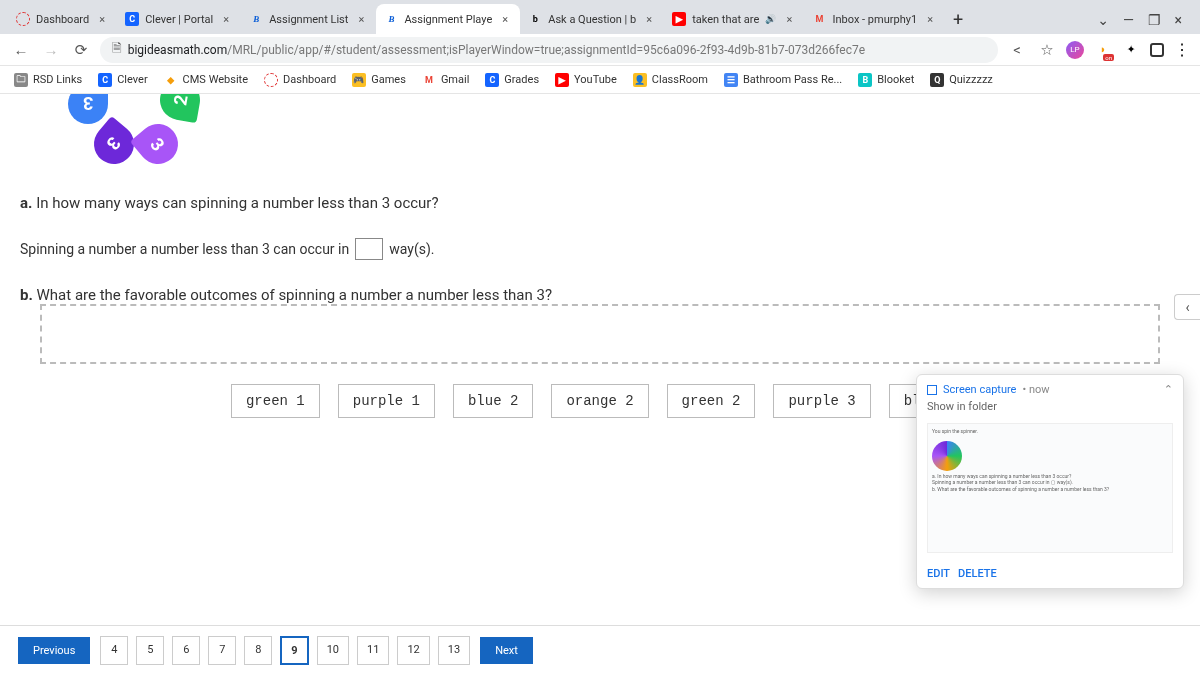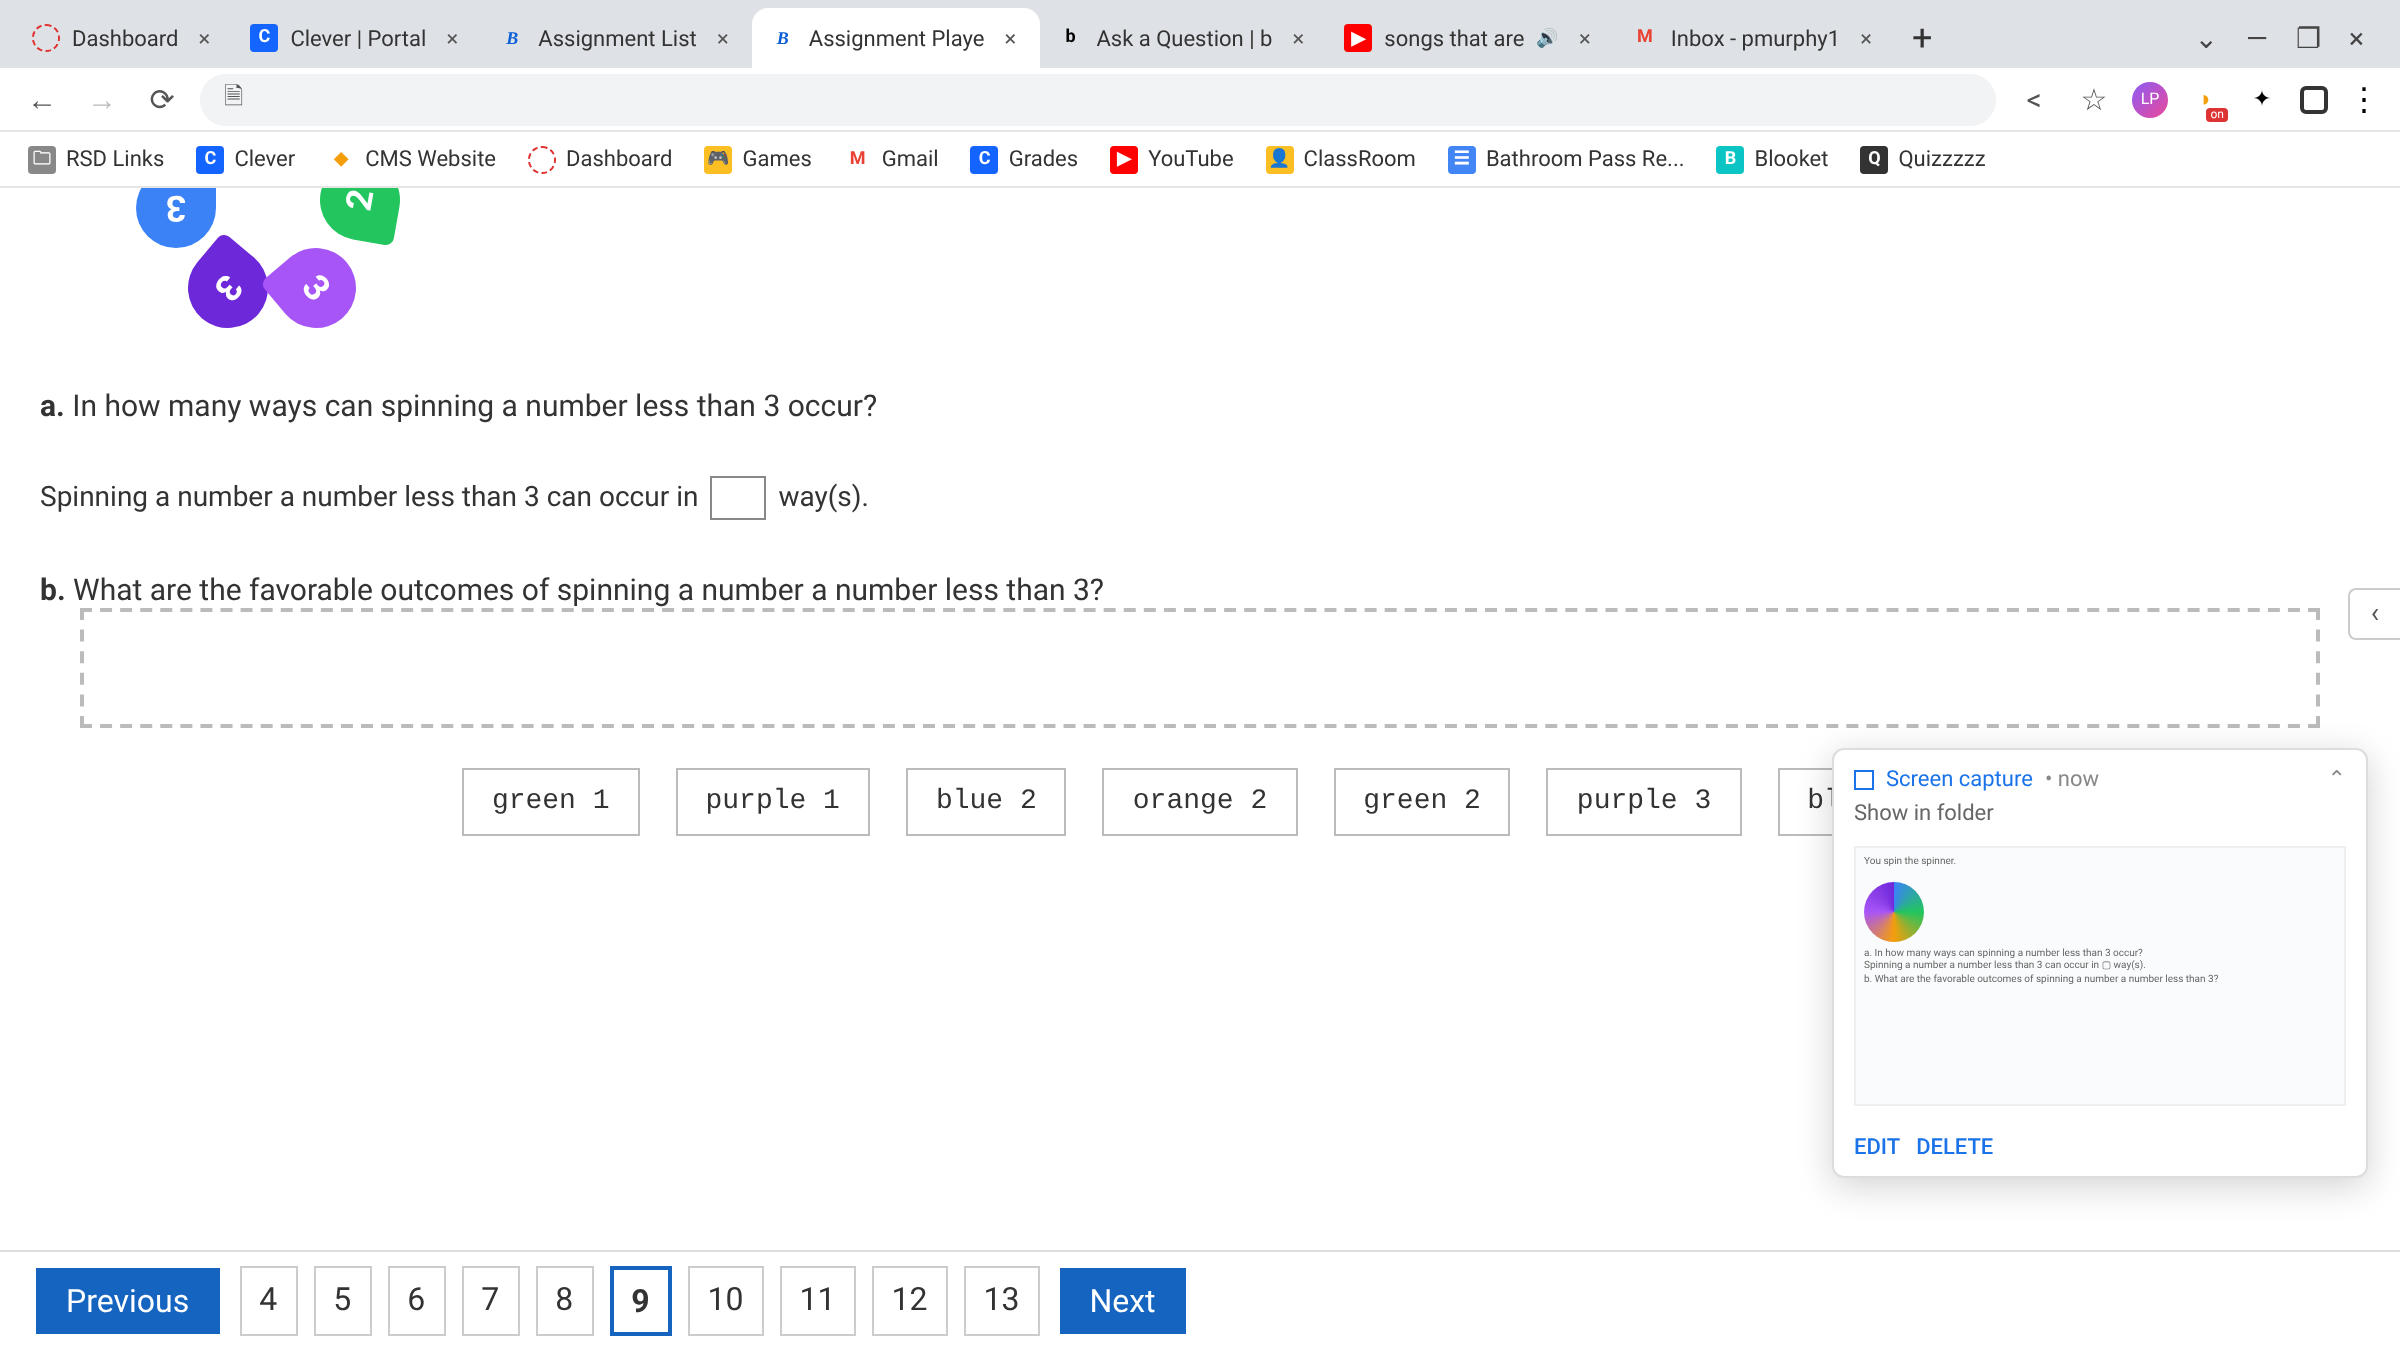--- a/index.html
+++ b/index.html
@@ -41,21 +41,21 @@
 .answer-line { margin: 26px 0; font-size: 14px; color: #333; display: flex; align-items: center; gap: 6px; }
 .blank { width: 28px; height: 22px; border: 1px solid #888; display: inline-block; }
 
 .fav-header { text-align: center; font-weight: bold; font-size: 15px; margin: 18px 0 8px; }
 .dropzone { border: 2px dashed #bbb; height: 60px; margin: 0 20px 20px 20px; }
 .tiles { display: flex; gap: 18px; justify-content: center; margin-top: 14px; }
 .tile { border: 1px solid #bbb; padding: 8px 14px; font-size: 14px; color: #333; background: #fff; font-family: Liberation Mono, monospace; }
 
 
 .bottomnav { position: absolute; bottom: 0; left: 0; right: 0; height: 50px; border-top: 1px solid #ddd; display: flex; align-items: center; padding: 0 18px; gap: 10px; background: #fff; }
-.pagebtn { border: 1px solid #ccc; padding: 6px 14px; font-size: 16px; background: #fff; color: #333; }
+.pagebtn { border: 1px solid #ccc; padding: 6px 14px; font-size: 11px; background: #fff; color: #333; }
 .pagebtn.primary { background: #1565c0; color: #fff; border-color: #1565c0; }
 .pagebtn.num { padding: 6px 9px; min-width: 28px; text-align: center; }
 .pagebtn.num.active { border: 2px solid #1565c0; font-weight: bold; }
 
 
 .notif { position: absolute; right: 16px; top: 374px; width: 268px; background: #fff; border: 1px solid #ddd; border-radius: 6px; box-shadow: 0 4px 18px rgba(0,0,0,.18); font-size: 11px; z-index: 50; overflow: hidden; }
 .notif-head { padding: 8px 10px 4px; display: flex; align-items: center; gap: 6px; color: #1a73e8; }
 .notif-head .time { color: #888; }
 .notif-head .caret { margin-left: auto; color: #888; }
 .notif-body { padding: 0 10px 6px; color: #333; }
@@ -90,21 +90,21 @@
     <span class="title">Assignment Playe</span>
     <span class="close">×</span>
   </div>
   <div class="tab">
     <span class="favicon" style="color:#000;font-weight:bold">b</span>
     <span class="title">Ask a Question | b</span>
     <span class="close">×</span>
   </div>
   <div class="tab">
     <span class="favicon" style="background:#ff0000;color:#fff">▶</span>
-    <span class="title">songs that are</span>
+    <span class="title">taken that are</span>
     <span style="font-size:9px">🔊</span>
     <span class="close">×</span>
   </div>
   <div class="tab">
     <span class="favicon" style="color:#ea4335">M</span>
     <span class="title">Inbox - pmurphy1</span>
     <span class="close">×</span>
   </div>
   <span class="newtab">+</span>
   <div class="tab-controls">
@@ -114,20 +114,21 @@
     <span>×</span>
   </div>
 </div>
 
 <div class="addrbar">
   <span class="navbtn">←</span>
   <span class="navbtn disabled">→</span>
   <span class="navbtn">⟳</span>
   <div class="urlbox">
     <span>🗎</span>
+    <span><span class="url-host">bigideasmath.com</span><span class="url-path">/MRL/public/app/#/student/assessment;isPlayerWindow=true;assignmentId=95c6a096-2f93-4d9b-81b7-073d266fec7e</span></span>
   </div>
   <span class="navbtn" style="color:#555">&lt;</span>
   <span class="navbtn">☆</span>
   <div class="exticons">
     <span class="ext" style="background:linear-gradient(135deg,#8b5cf6,#ec4899);color:#fff;border-radius:50%;font-size:8px">LP</span>
     <span class="ext" style="color:#f59e0b;position:relative">◗<span style="position:absolute;right:-2px;bottom:-2px;background:#d33;color:#fff;border-radius:2px;font-size:6px;padding:0 2px">on</span></span>
     <span class="ext">✦</span>
     <span class="ext" style="border:2px solid #333;width:14px;height:14px"></span>
     <span>⋮</span>
   </div>

